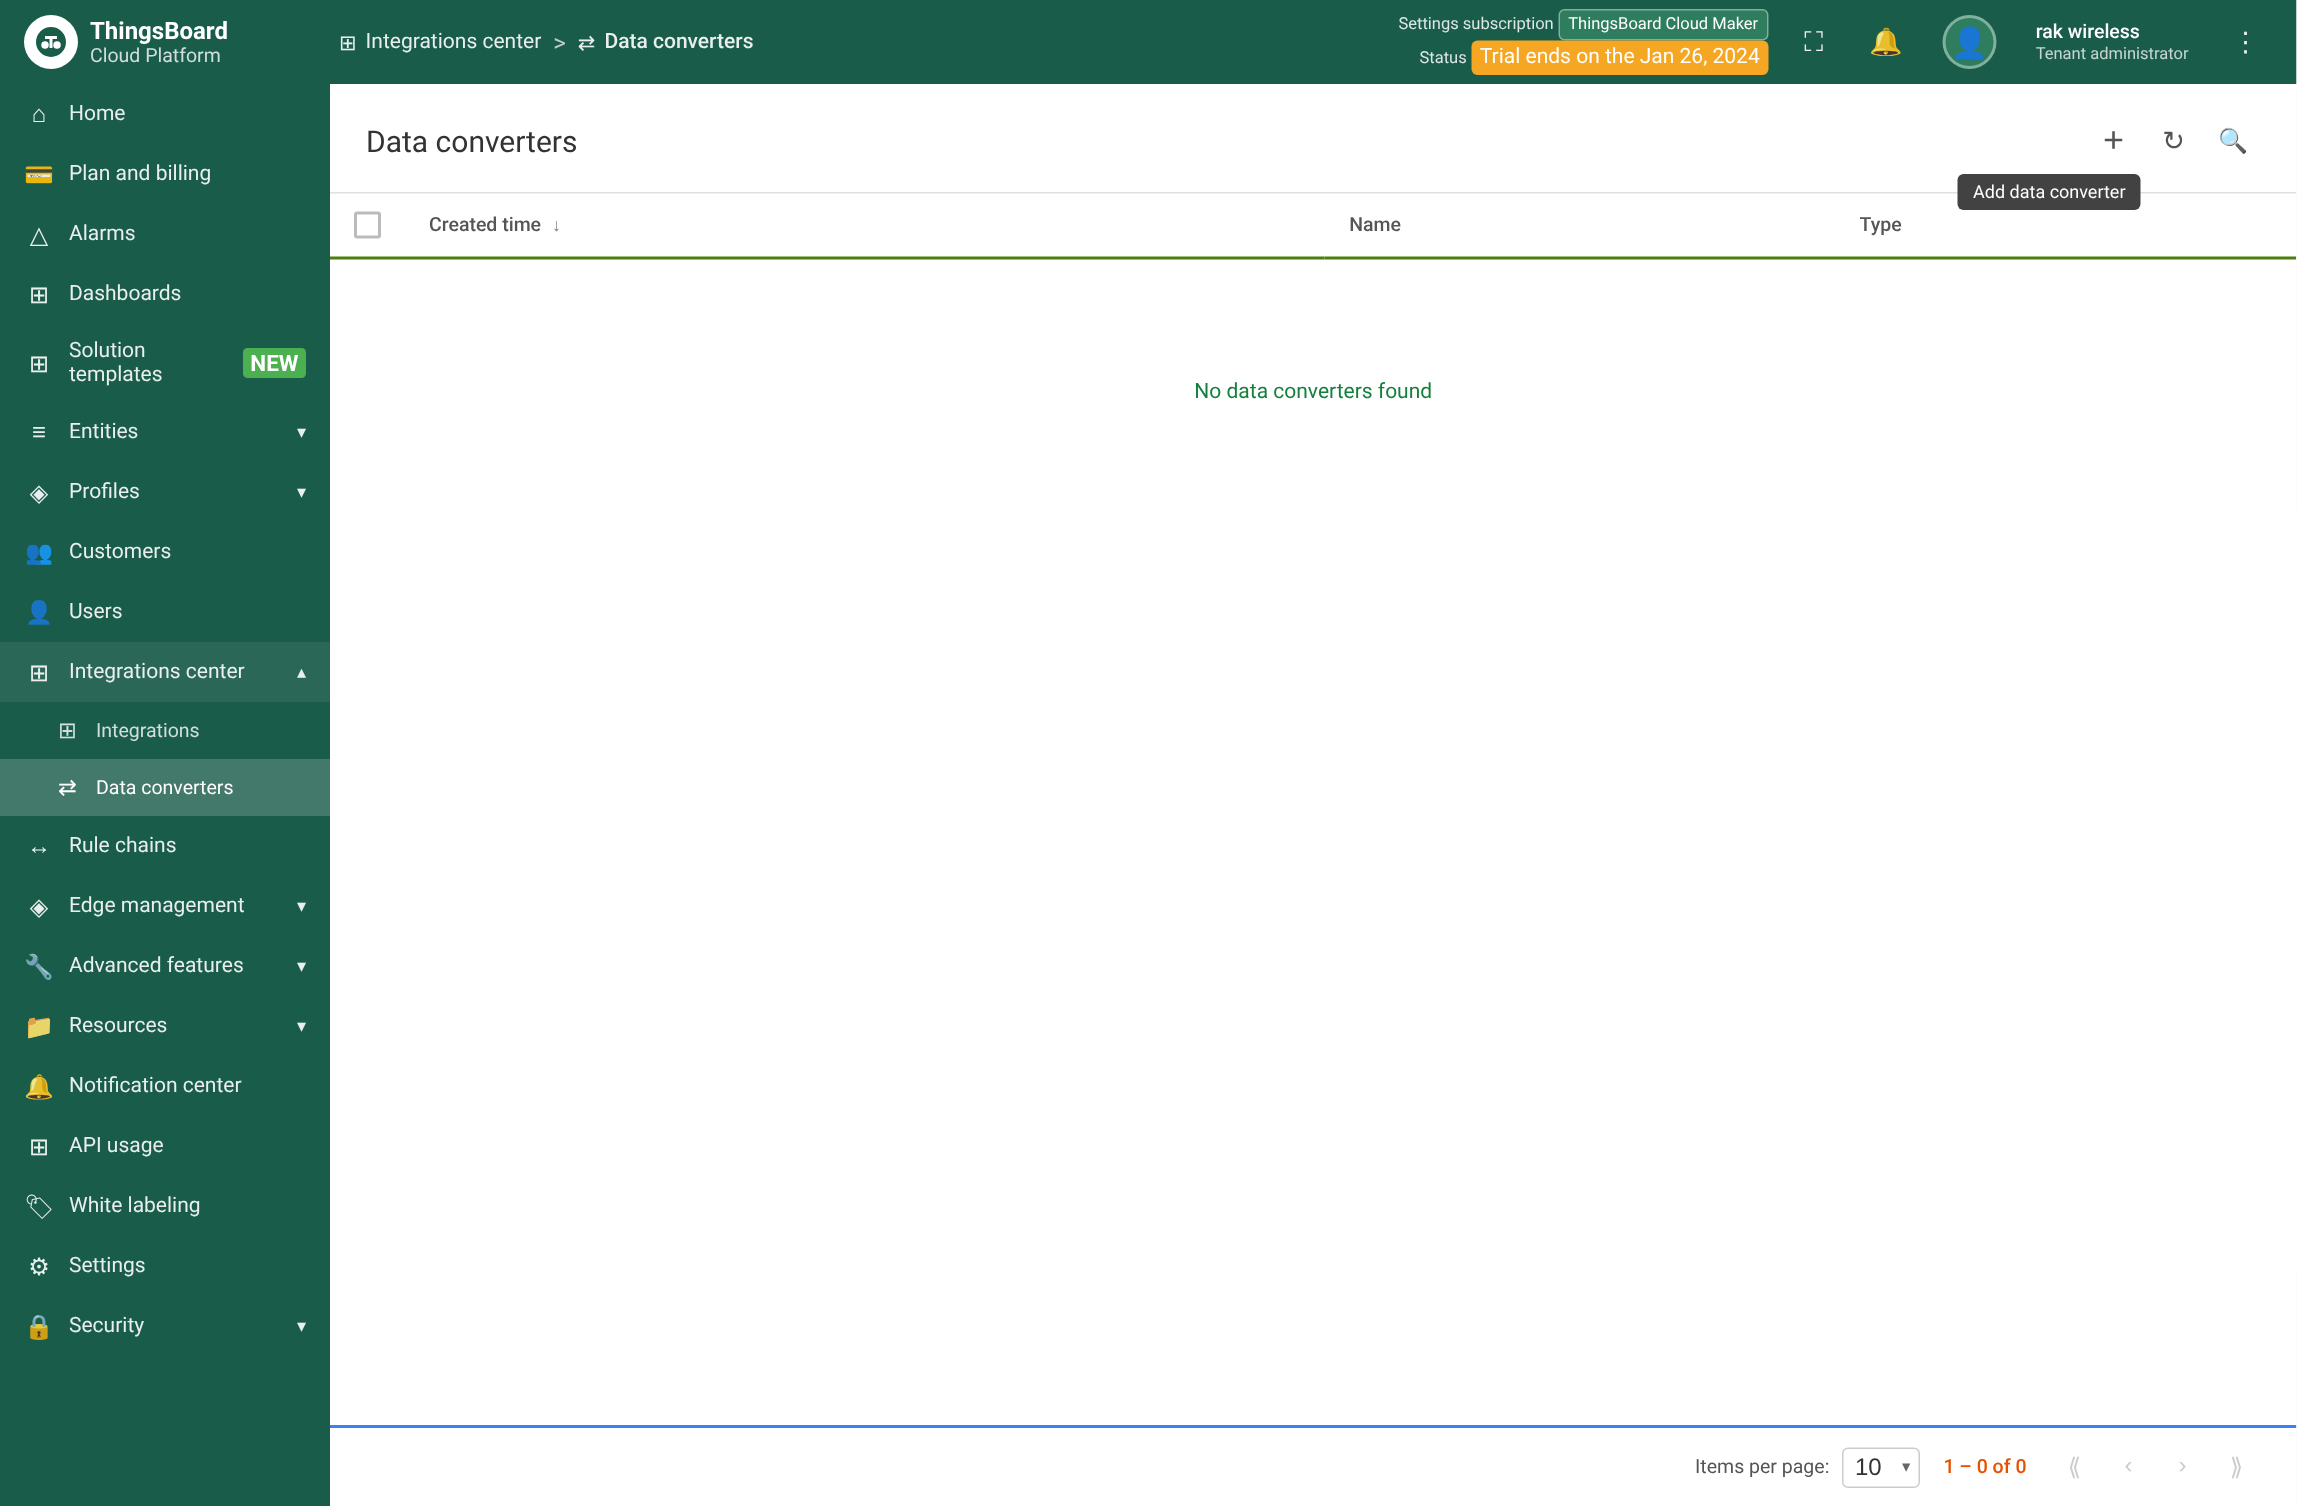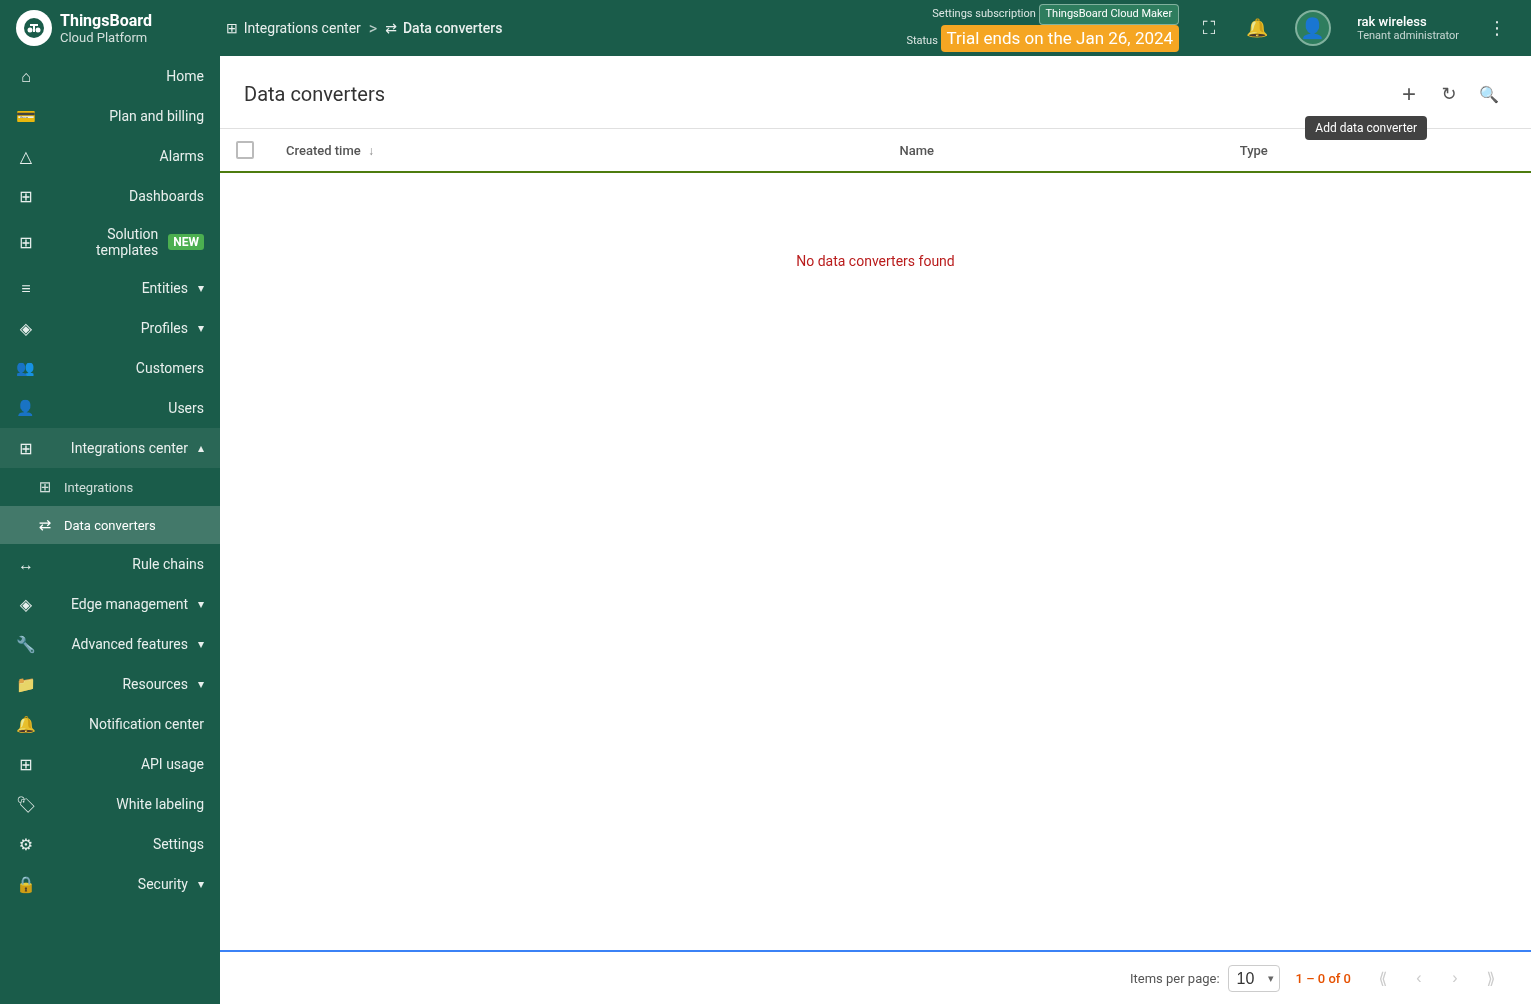--- a/index.html
+++ b/index.html
@@ -82,21 +82,21 @@
       border-radius: 4px;
       padding: 1px 6px;
       font-size: 11px;
       color: white;
     }
     .trial-badge {
       display: inline-block;
       background: #f5a623;
       border-radius: 4px;
       padding: 1px 6px;
-      font-size: 17px;
+      font-size: 14px;
       color: white;
     }
     .topbar-icon-btn {
       background: none;
       border: none;
       color: white;
       cursor: pointer;
       width: 36px;
       height: 36px;
       border-radius: 50%;
@@ -154,26 +154,26 @@
       align-items: center;
       gap: 10px;
       padding: 10px 16px;
       cursor: pointer;
       font-size: 14px;
       color: rgba(255,255,255,0.9);
       position: relative;
       min-height: 40px;
     }
     .sidebar-item .item-icon { font-size: 16px; width: 20px; text-align: center; flex-shrink: 0; }
-    .sidebar-item .item-label { flex: 1; text-align: right; }
+    .sidebar-item .item-label { flex: 1; }
     .sidebar-item .chevron { font-size: 12px; margin-left: auto; }
     .new-badge {
       background: #4caf50;
       color: white;
-      font-size: 12px;
+      font-size: 15px;
       font-weight: 700;
       padding: 1px 5px;
       border-radius: 3px;
       margin-left: 0;
     }
 
     
     .sidebar-subitem {
       display: flex;
       align-items: center;
@@ -281,21 +281,21 @@
       display: flex;
       align-items: center;
       justify-content: center;
     }
 
     .empty-state {
       display: flex;
       align-items: center;
       justify-content: center;
       padding: 80px;
-      color: #b91c1c;
+      color: #15803d;
       font-size: 14px;
     }
 
     
     .pagination {
       display: flex;
       align-items: center;
       justify-content: flex-end;
       gap: 16px;
       padding: 10px 24px;

